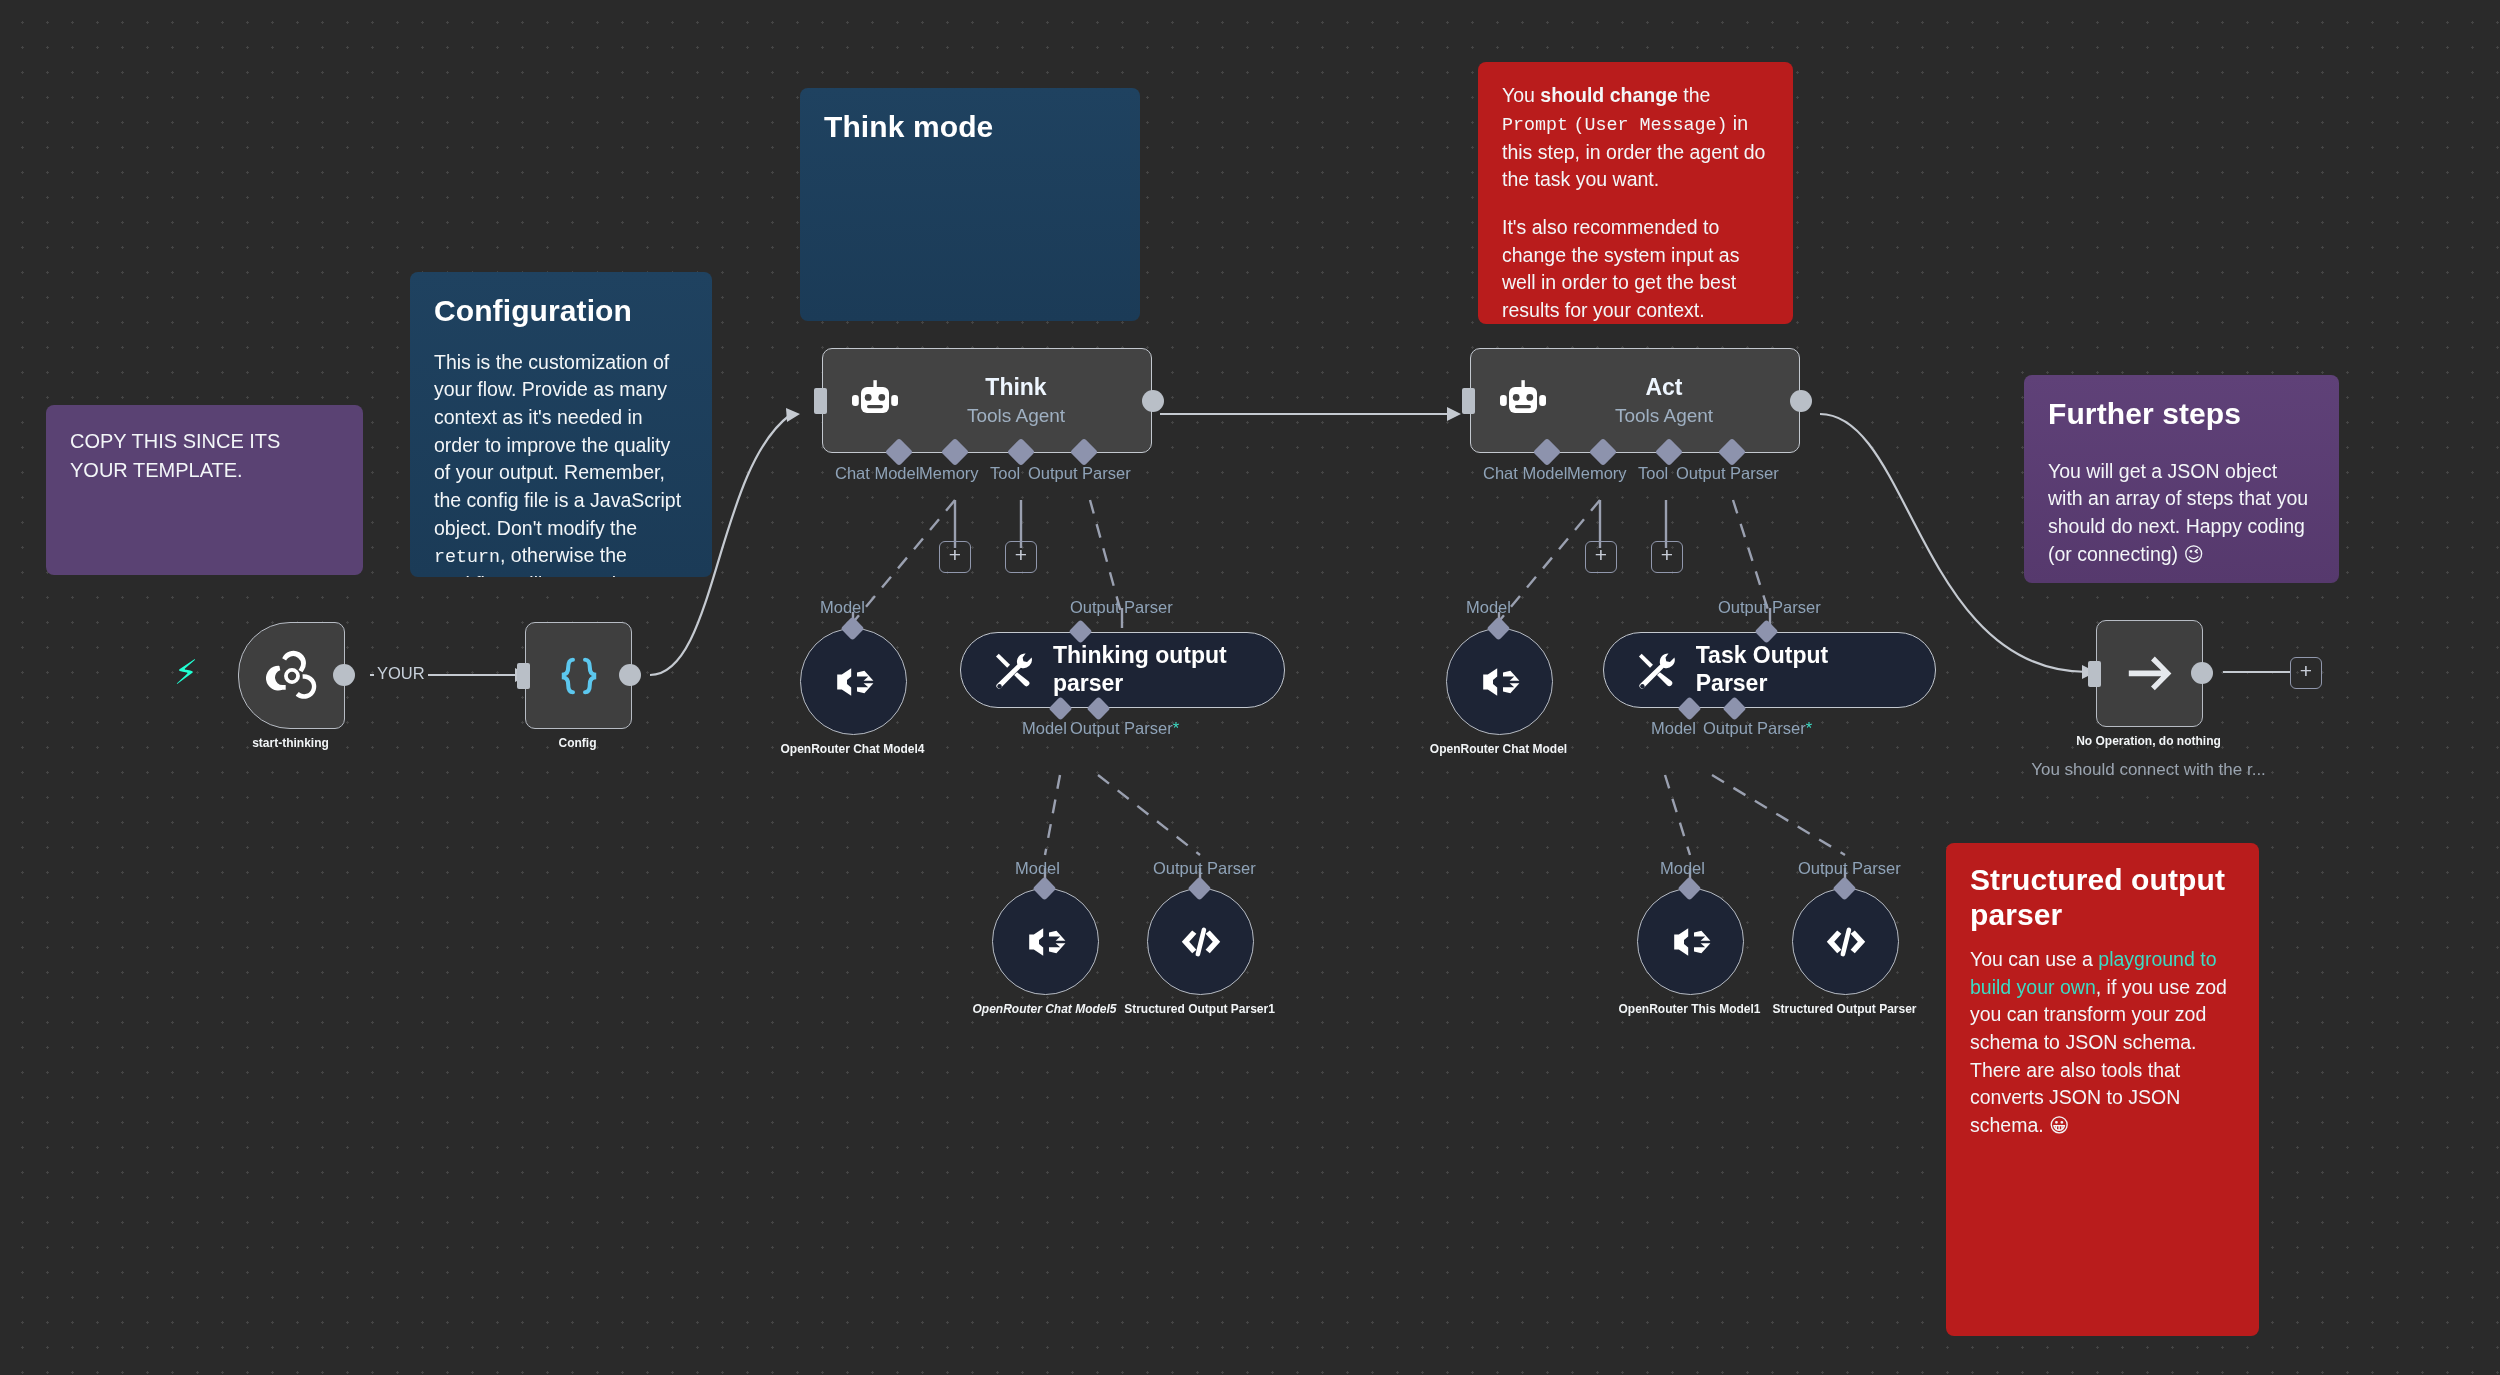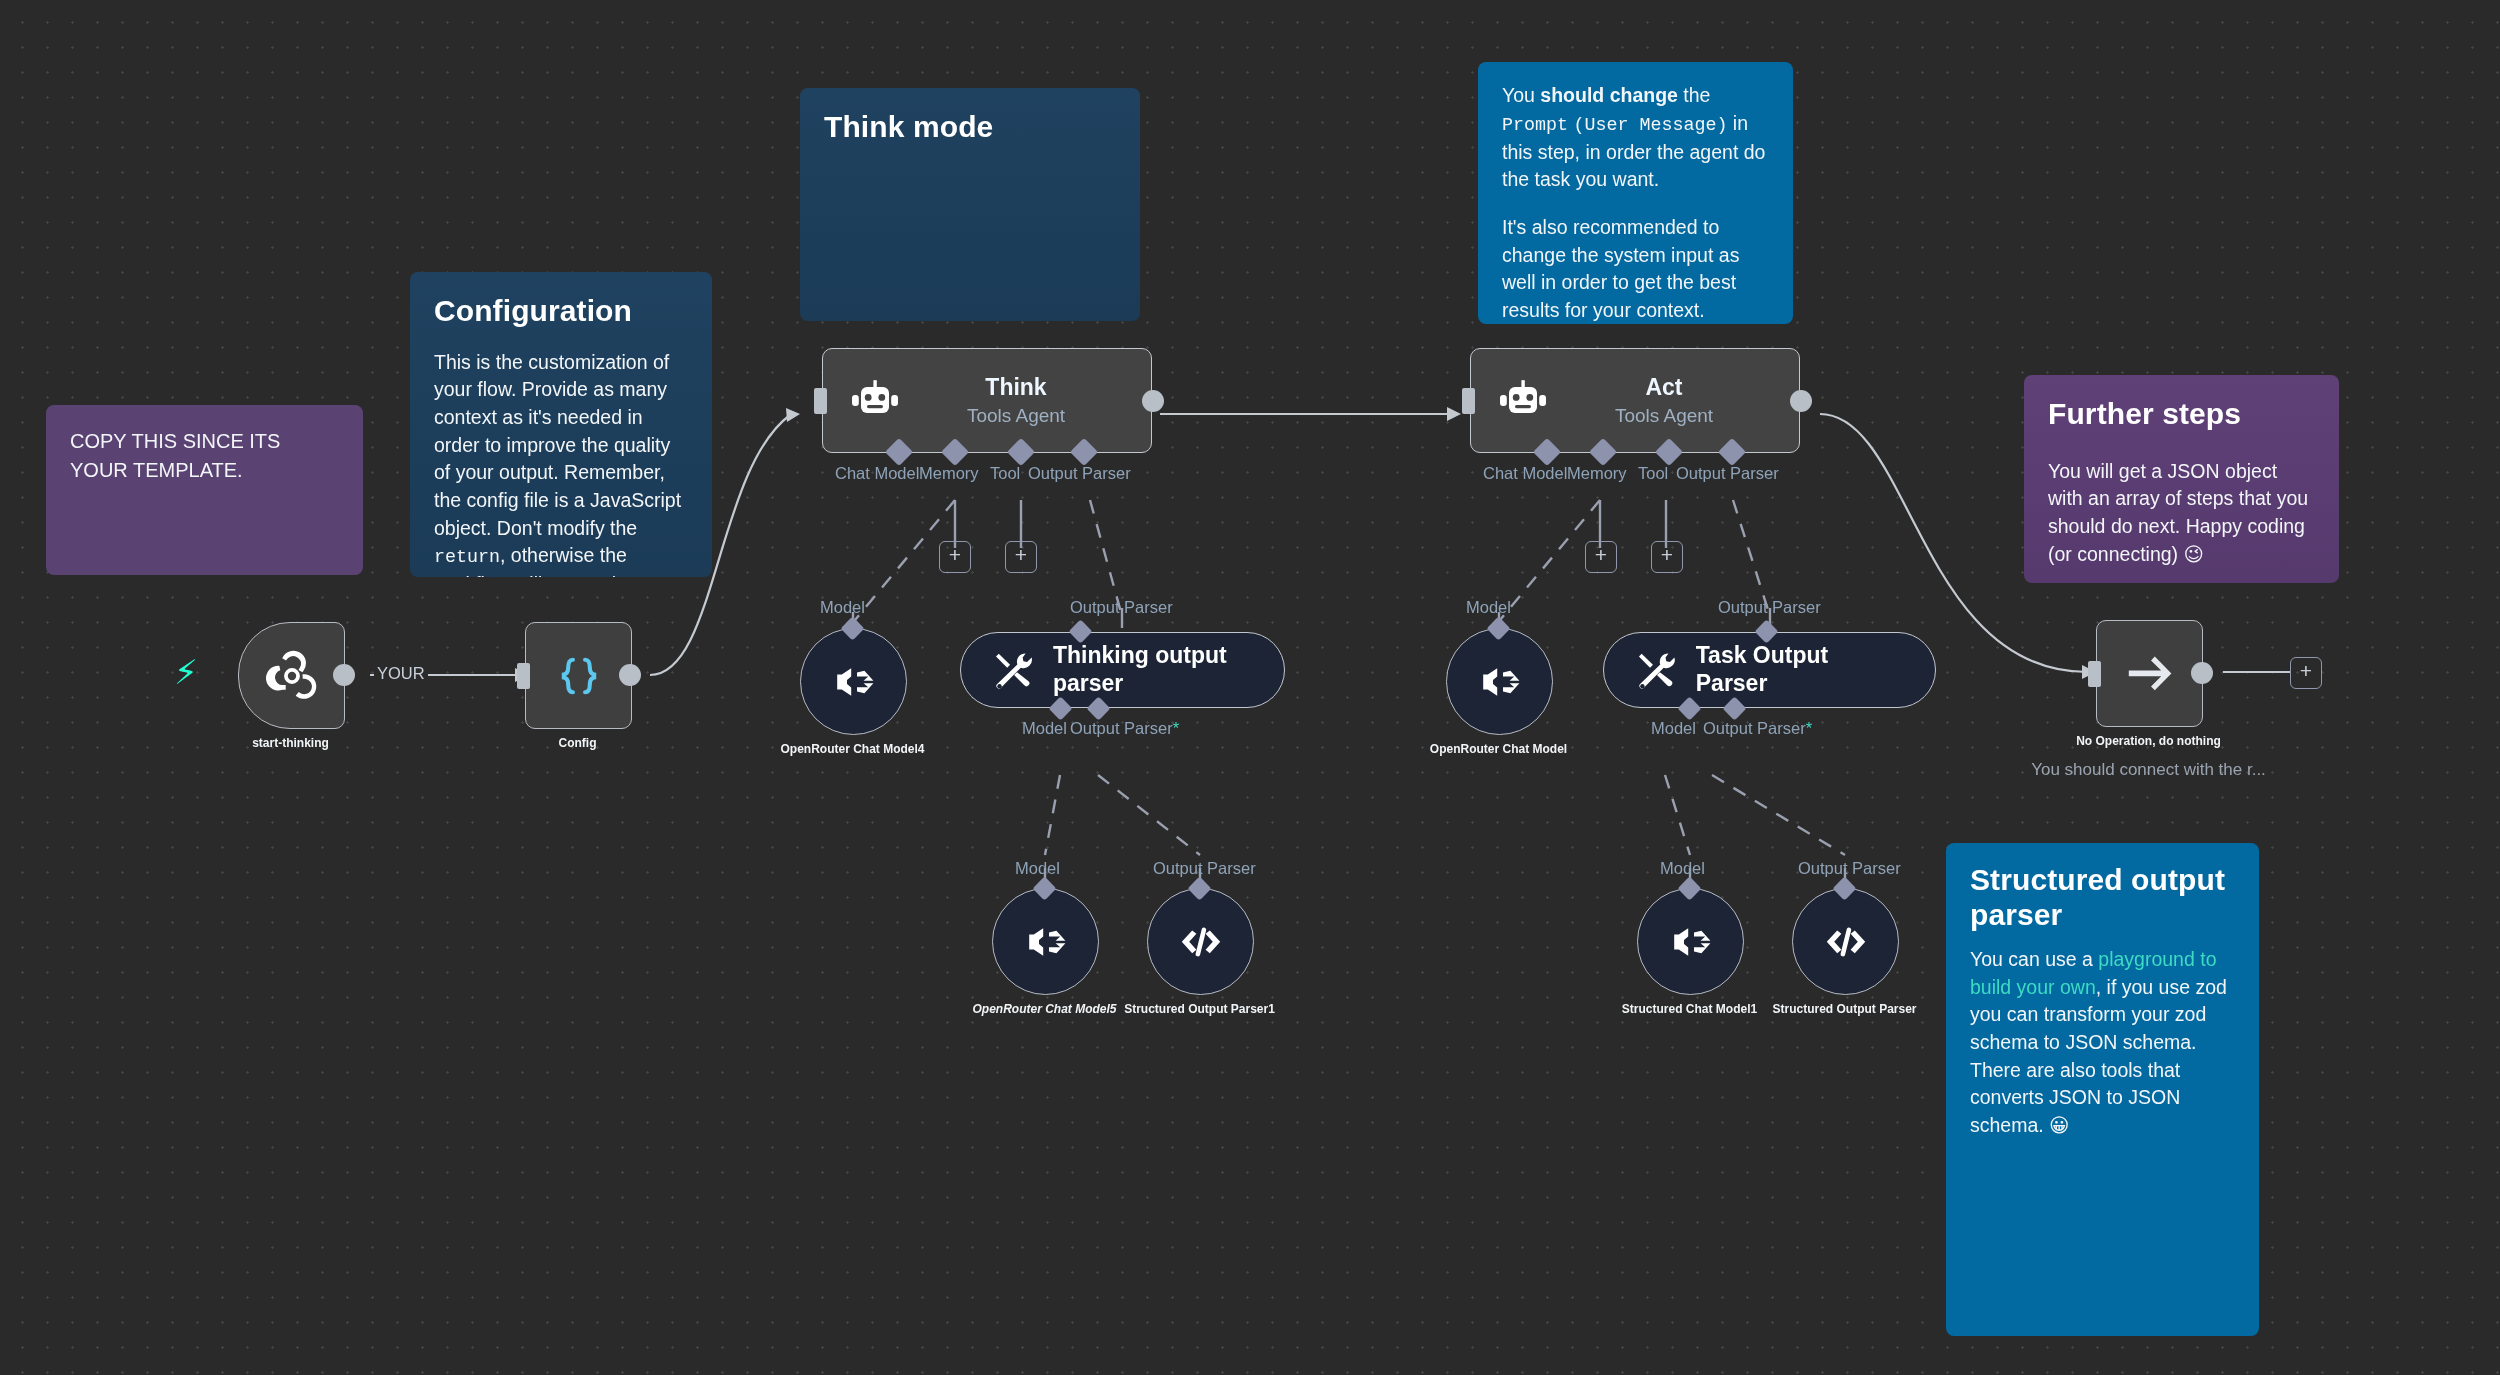--- a/index.html
+++ b/index.html
@@ -14,21 +14,21 @@
   .canvas{position:absolute;inset:0;}
   .mono{font-family:"Liberation Mono","DejaVu Sans Mono",monospace;font-size:.94em;}
 
   
   .note{position:absolute;border-radius:8px;box-sizing:border-box;overflow:hidden;}
   .note .inner{padding:22px 24px;}
   .note h2{margin:0 0 26px 0;font-size:30px;font-weight:700;color:#fff;letter-spacing:.1px;line-height:1.15;}
   .note p{margin:0;color:#f3f6f8;font-size:19.5px;line-height:1.42;}
   .note p+p{margin-top:20px;}
   .note.blue{background:linear-gradient(180deg,#1f4260 0%,#1b3b57 100%);}
-  .note.teal{background:#0369a1;}
+  .note.teal{background:#b91c1c;}
   .note.purple{background:#5a4273;}
   .note.purple2{background:linear-gradient(180deg,#5f4178 0%,#56396d 100%);}
   .note .link{color:#3ddbc4;}
   .note b{font-weight:700;}
 
   
   svg.edges{position:absolute;left:0;top:0;width:2500px;height:1375px;pointer-events:none;}
 
   
   .node{position:absolute;box-sizing:border-box;}
@@ -342,21 +342,21 @@
   <div class="portlabel" style="left:1660px;top:859px;">Model</div>
   <div class="node" style="left:1637px;top:888px;width:105px;height:105px;">
     <div class="circle">
       <svg class="ic" width="56" height="44" viewBox="0 0 28 22">
         <path fill="#fff" d="M12.6 4.1 7.9 7.3h-2.3v7.4h2.3l4.7 3.2v-4.1L10.5 12V10l2.1-1.8z"></path>
         <path fill="#fff" d="M15.5 6.2v2.1h5.6l-2.3 2.1h4.9L19.2 5.4l-3.7.8z"></path>
         <path fill="#fff" d="M15.5 13.6v2.2l3.7.8 4.5-5h-4.9l2.3 2z"></path>
       </svg>
     </div>
     <div class="diamond small" style="left:44px;top:-8px;"></div>
-    <div class="nodelabel" style="width:205px;white-space:normal;">Structured Chat Model1</div>
+    <div class="nodelabel" style="width:205px;white-space:normal;">OpenRouter This Model1</div>
   </div>
 
   <div class="portlabel" style="left:1798px;top:859px;">Output Parser</div>
   <div class="node" style="left:1792px;top:888px;width:105px;height:105px;">
     <div class="circle">
       <svg class="ic" width="52" height="40" viewBox="0 0 26 20">
         <path fill="#fff" d="M8.6 4.2 3.4 9.9l5.2 5.7 2.1-1.7-3.6-4 3.6-4z"></path>
         <path fill="#fff" d="M17.4 4.2 15.3 5.9l3.6 4-3.6 4 2.1 1.7 5.2-5.7z"></path>
         <rect fill="#fff" x="11.8" y="2.6" width="2.3" height="14.8" rx="1.1" transform="rotate(14 13 10)"></rect>
       </svg>

